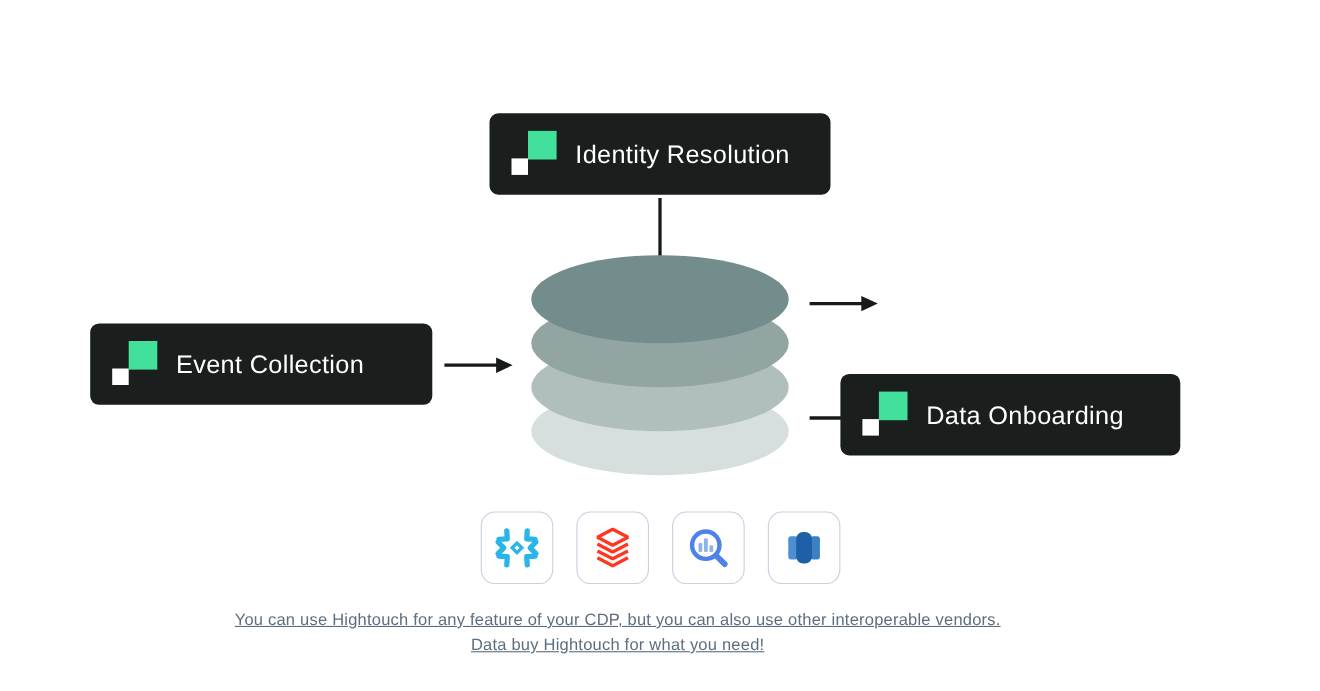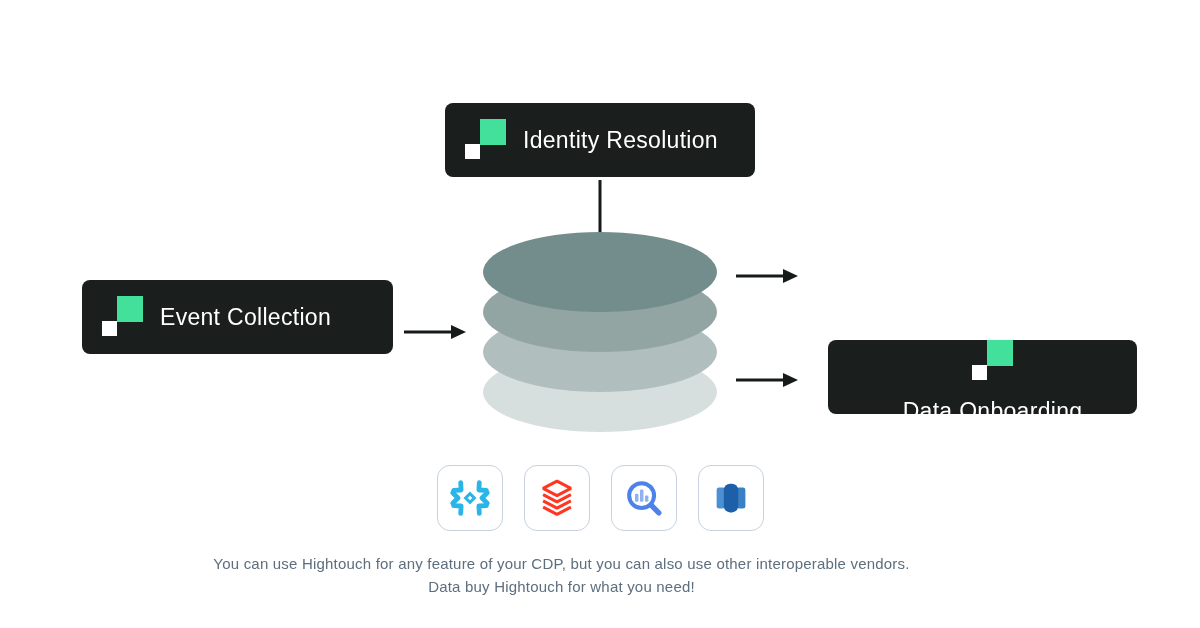--- a/index.html
+++ b/index.html
@@ -21,23 +21,23 @@
   }
   .pill-label{
     color:var(--pill-text);font-size:23px;font-weight:500;
     letter-spacing:.3px;white-space:nowrap;
   }
   .ht-logo{position:relative;width:42px;height:42px;flex:0 0 42px;}
   .ht-logo .sq-green{position:absolute;left:15px;top:0;width:26px;height:26px;background:var(--brand-green);}
   .ht-logo .sq-white{position:absolute;left:0;top:25px;width:15px;height:15px;background:var(--logo-white);}
 
   .pill-identity{left:445px;top:103px;width:310px;}
-  .pill-event{left:82px;top:280px;width:311px;}
+  .pill-event{left:82px;top:294px;width:311px;}
   .pill-activation{left:808px;top:237px;width:309px;}
-  .pill-onboarding{left:828px;top:340px;width:309px;flex-direction:column;}
+  .pill-onboarding{left:764px;top:340px;width:309px;}
 
   
   .cylinder{position:absolute;left:483px;top:232px;width:234px;height:200px;z-index:2;}
   .disc{position:absolute;left:0;width:234px;height:80px;border-radius:50%;}
   .d1{top:0;background:var(--cyl-1);z-index:5;}
   .d2{top:40px;background:var(--cyl-2);z-index:4;}
   .d3{top:80px;background:var(--cyl-3);z-index:3;}
   .d4{top:120px;background:var(--cyl-4);z-index:2;}
 
   
@@ -62,20 +62,21 @@
   .bq-bar{fill:var(--bq-bar);}
   .rs-left{fill:var(--redshift-left);}
   .rs-right{fill:var(--redshift-right);}
   .rs-center{fill:var(--redshift-center);}
 
   
   .caption{
     position:absolute;left:0;top:552px;width:1123px;z-index:6;
     text-align:center;color:var(--caption);font-size:15px;line-height:23px;
     letter-spacing:.2px;
+    text-decoration:underline;
   }
 </style>
 </head>
 <body>
 
 <div class="canvas">
 
   <svg class="connectors" width="1200" height="628" viewBox="0 0 1200 628">
     <line class="conn-line" x1="600" y1="180" x2="600" y2="240"></line>
     <g>

